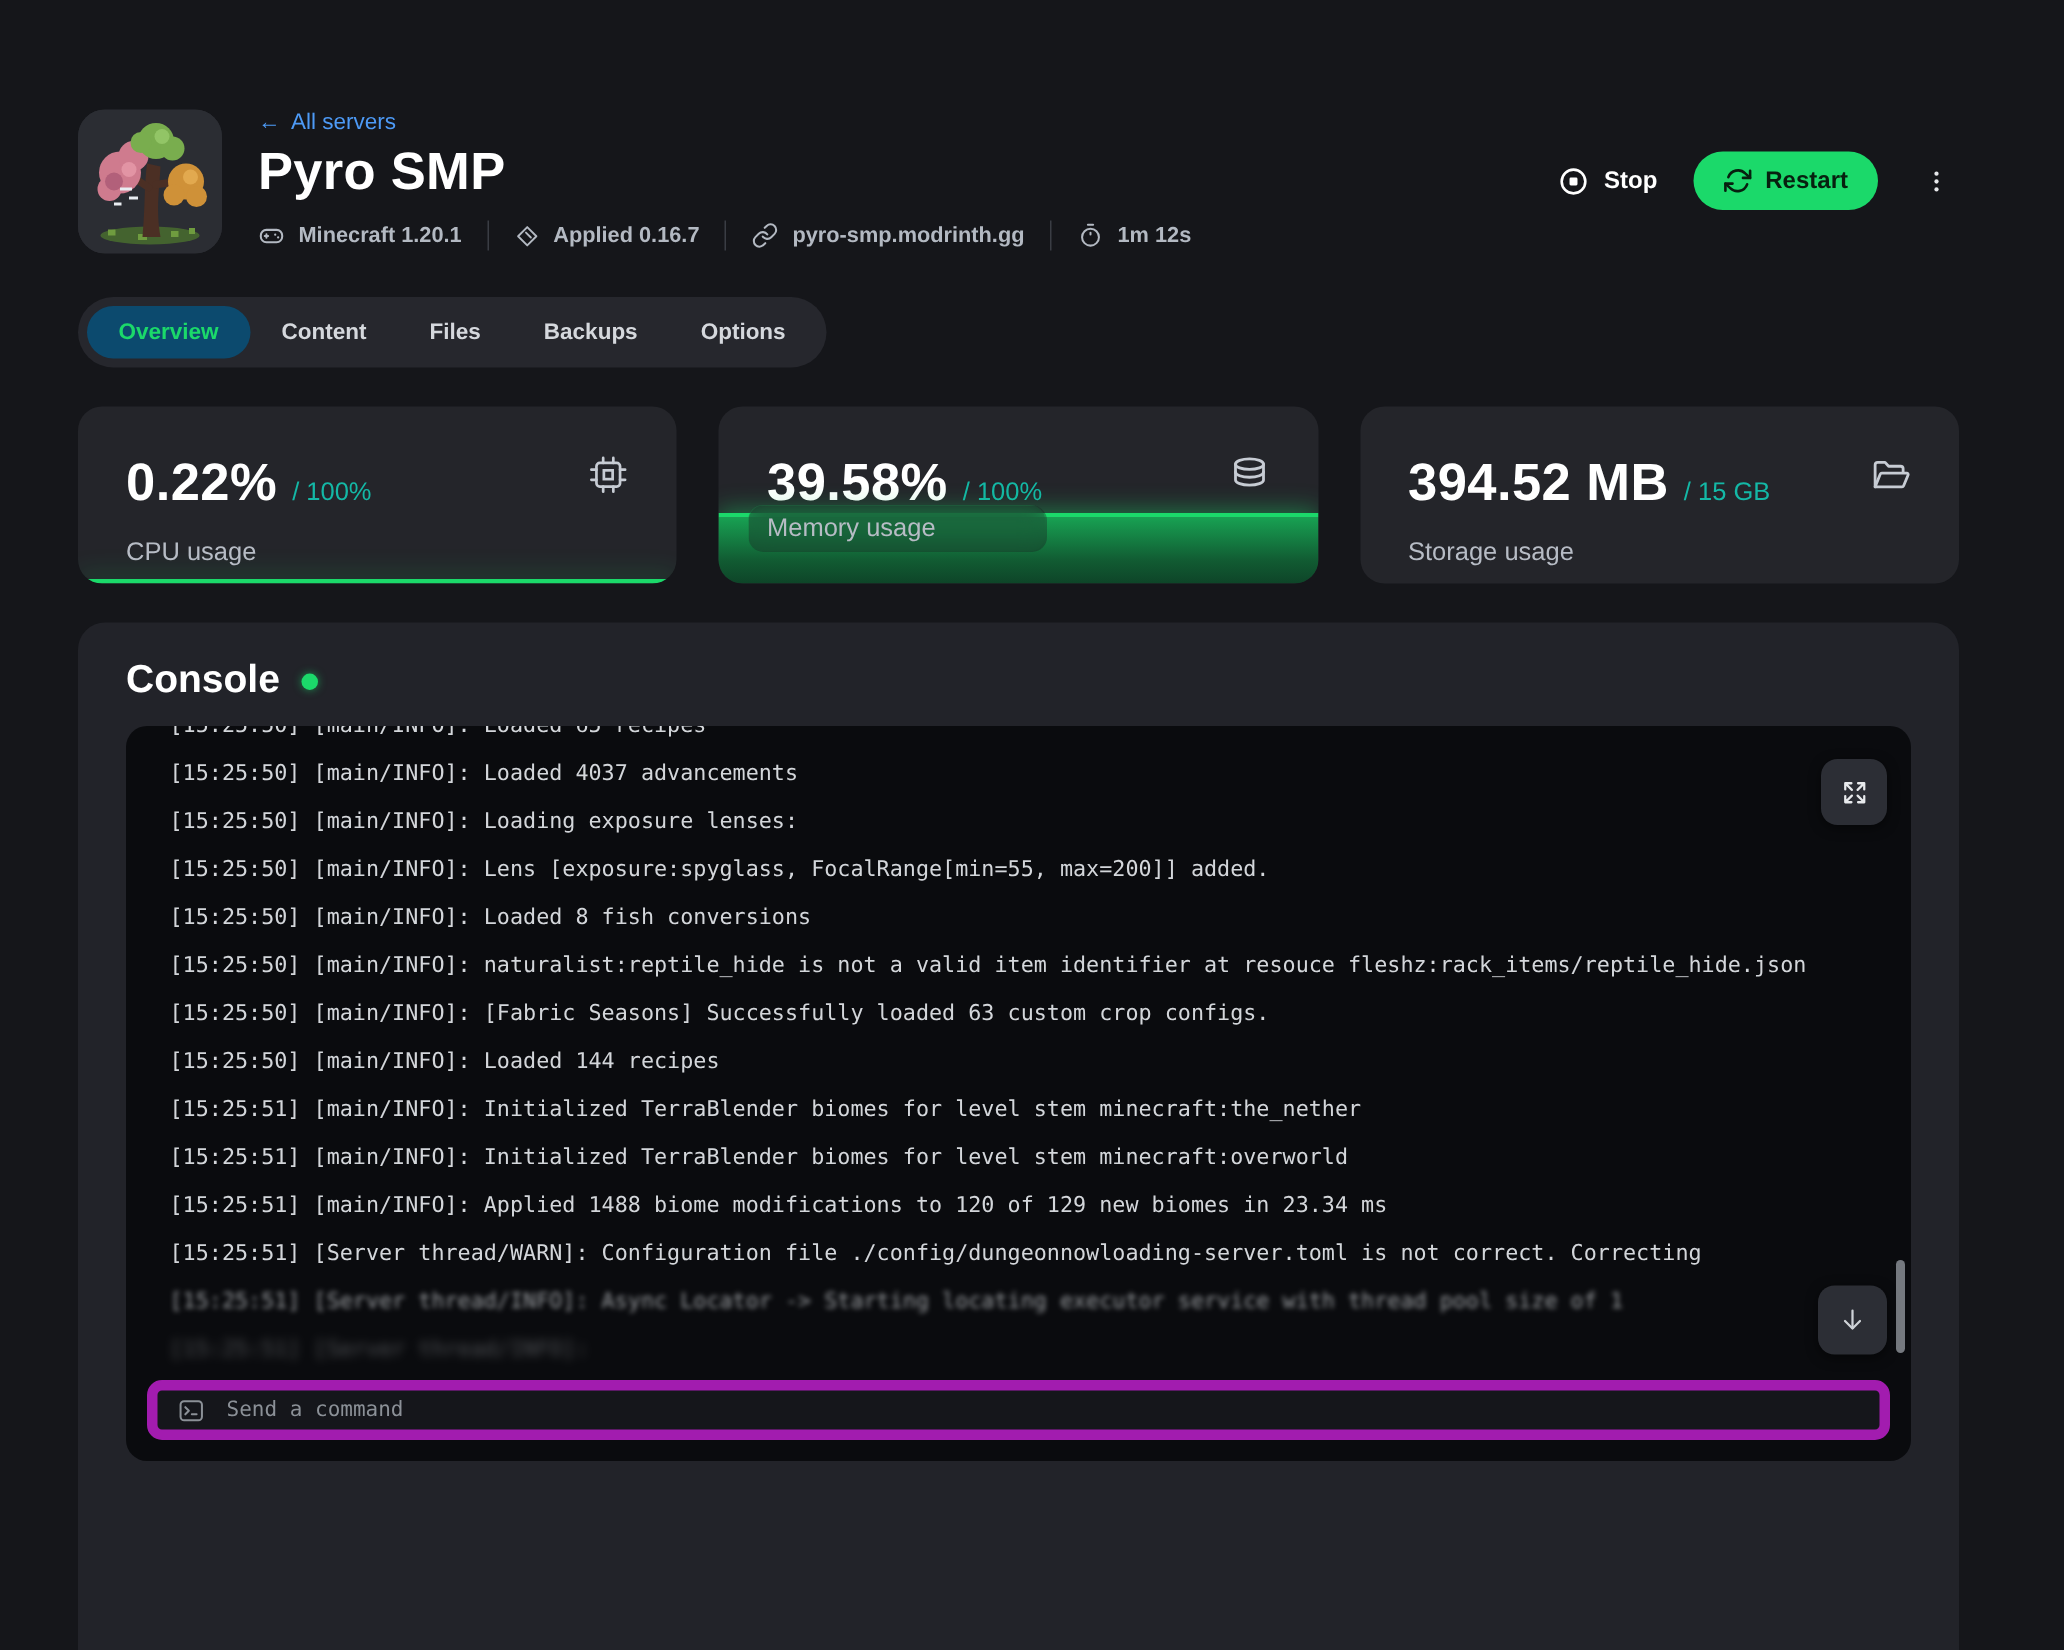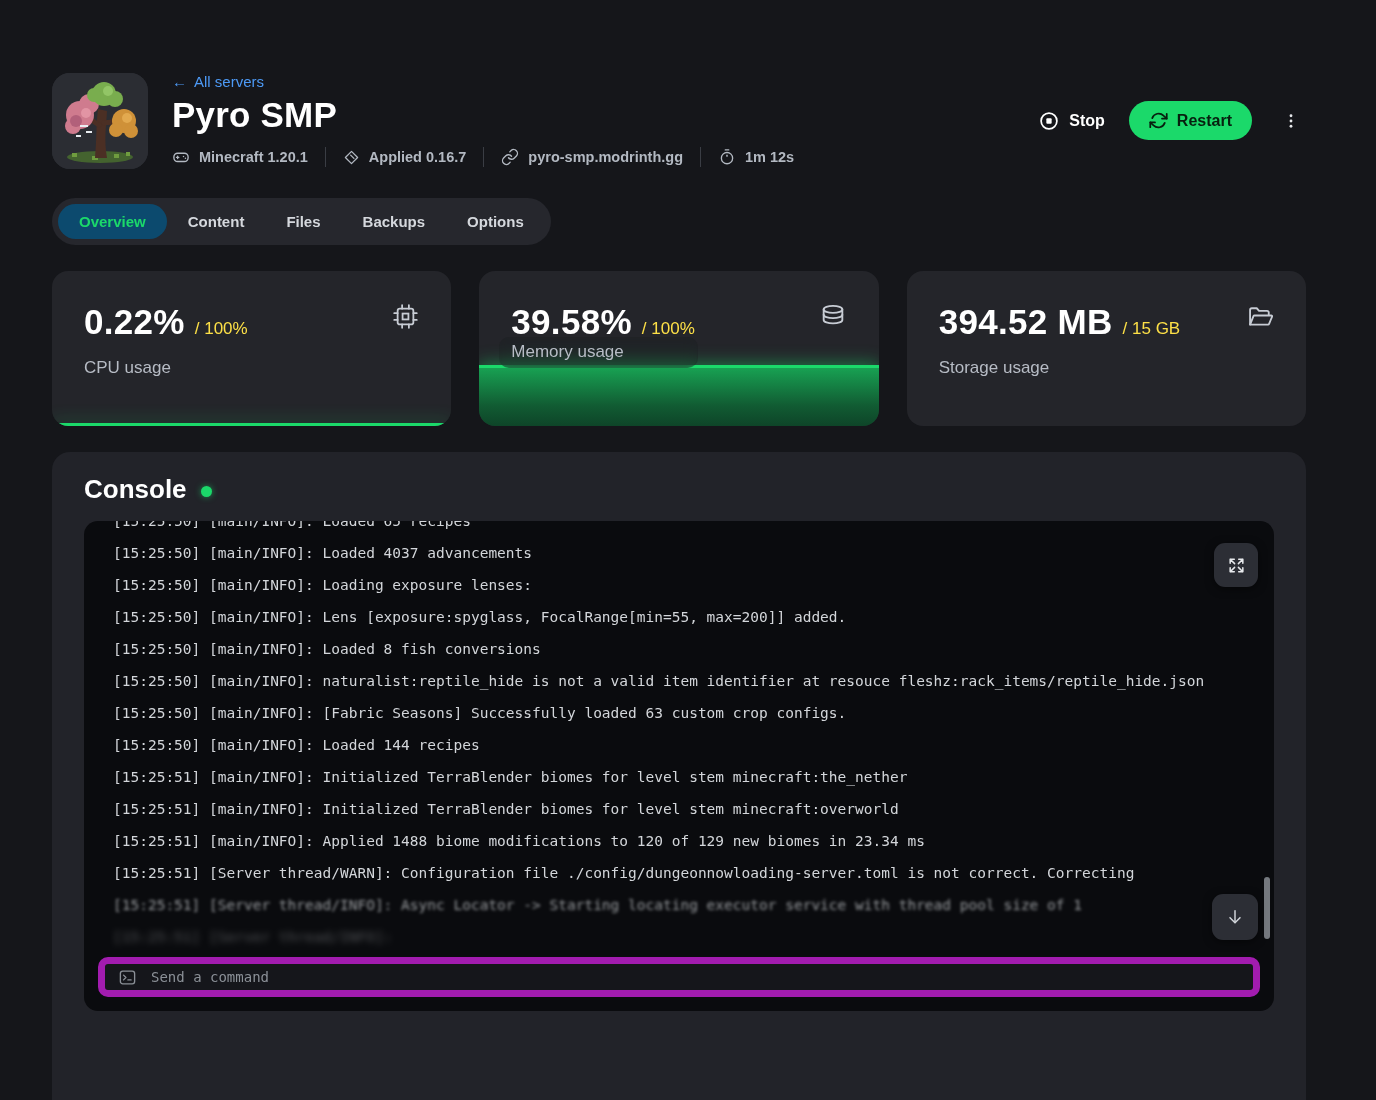--- a/index.html
+++ b/index.html
@@ -29,24 +29,24 @@
   .restart-btn { display:flex; align-items:center; gap:9px; background:#1bd96a; border:none; border-radius:999px; padding:10px 20px; color:#07200f; font-size:16px; font-weight:800; font-family:inherit; }
   .kebab { background:none; border:none; padding:4px 6px; margin-left:4px; }
 
   
   .tabs { display:inline-flex; align-items:center; margin-top:29px; background:#26272d; border-radius:999px; padding:6px; }
   .tab { border:none; background:none; color:#d5d8dd; font-size:15px; font-weight:700; font-family:inherit; padding:9px 21px; border-radius:999px; }
   .tab.active { background:#0c4a6e; color:#1bd96a; }
 
   
   .stats { display:flex; gap:28px; margin-top:26px; }
-  .stat-card { position:relative; flex:1; height:155px; background:#24252a; border-radius:16px; padding:32px 32px 0; overflow:hidden; }
+  .stat-card { position:relative; flex:1; height:118px; background:#24252a; border-radius:16px; padding:32px 32px 0; overflow:hidden; }
   .stat-top { display:flex; align-items:baseline; }
   .stat-value { font-size:35px; font-weight:800; letter-spacing:.3px; line-height:1.1; }
-  .stat-max { font-size:17px; color:#fde047; margin-left:10px; font-weight:500; }
+  .stat-max { font-size:17px; color:#14b8a6; margin-left:10px; font-weight:500; }
   .stat-icon { position:absolute; top:32px; right:32px; color:#c7ccd4; }
   .stat-icon svg { stroke:#c7ccd4; }
   .stat-label { position:relative; z-index:2; display:inline-block; margin-top:16px; font-size:17px; color:#b7bcc5; }
   .stat-label.badged { background:rgba(26,28,32,.35); backdrop-filter:blur(7px); -webkit-backdrop-filter:blur(7px);
     border-radius:10px; padding:5px 74px 6px 12px; margin:-5px 0 0 -12px; }
   .stat-fill { position:absolute; left:0; right:0; bottom:0; z-index:1;
     border-top:3px solid #1bd96a;
     background:linear-gradient(180deg, rgba(22,178,88,.88), rgba(14,101,52,.85) 65%, rgba(10,74,40,.85));
     box-shadow:0 -2px 16px rgba(27,217,106,.45); }
 

